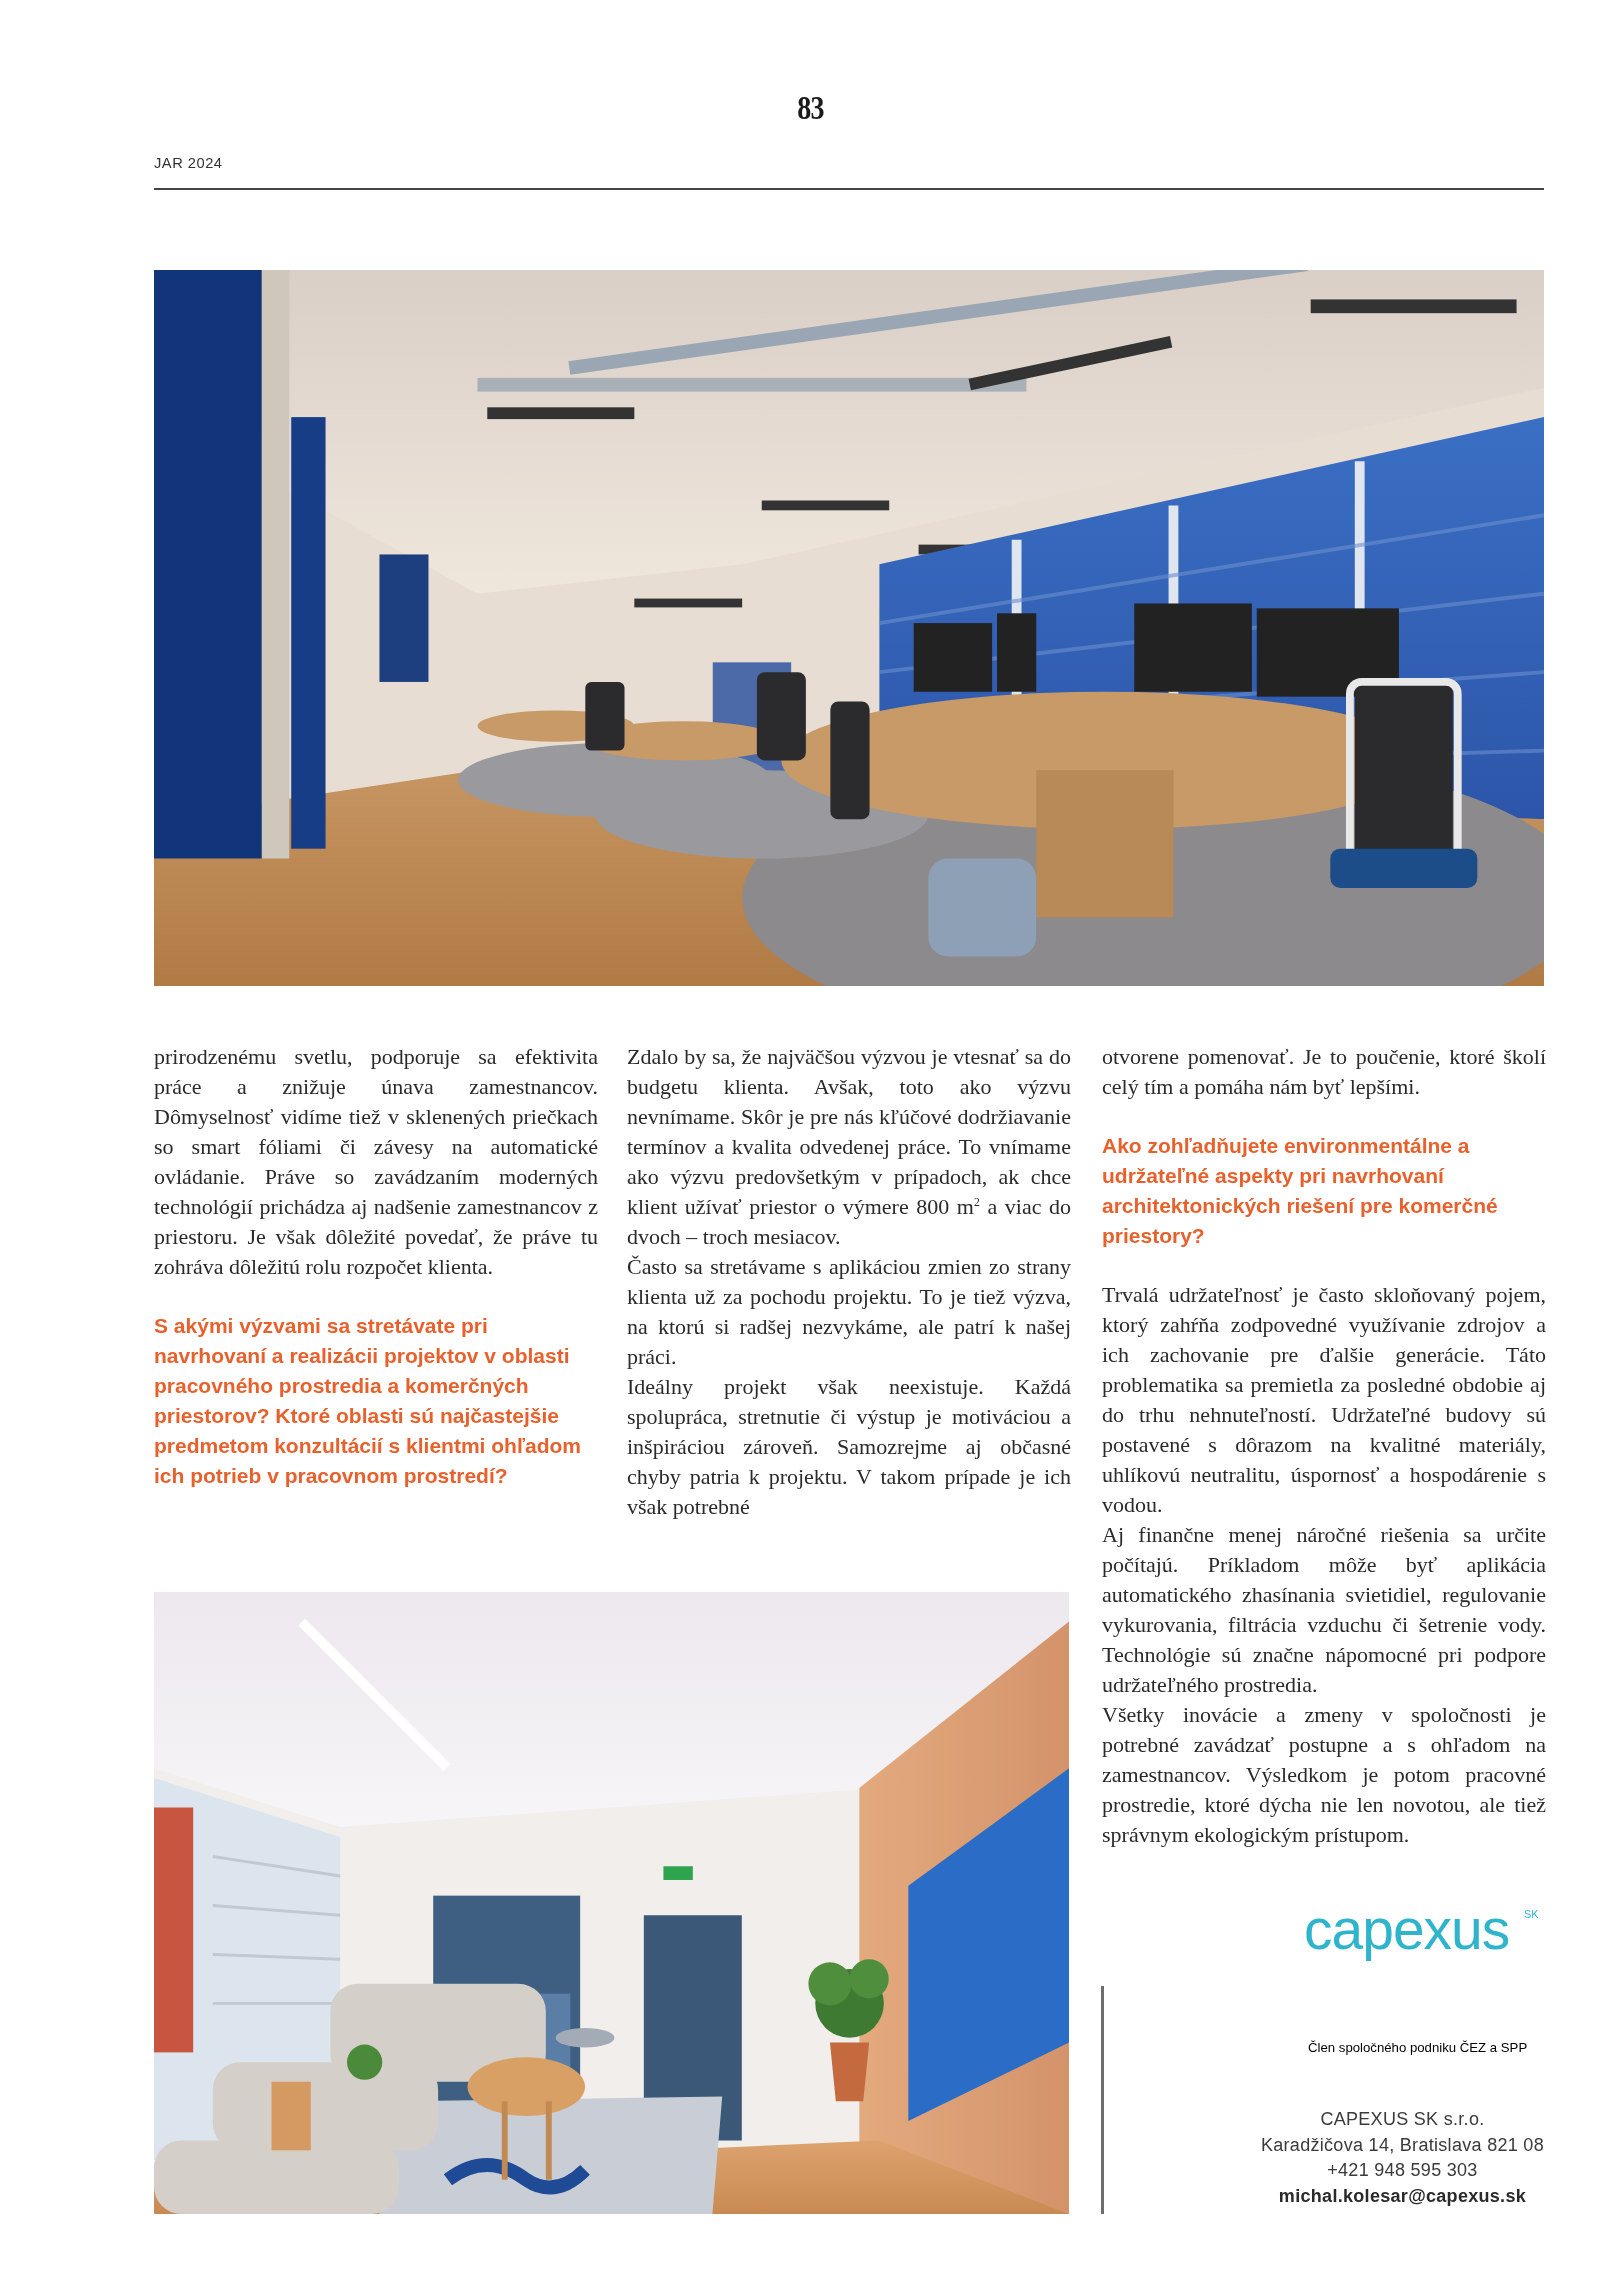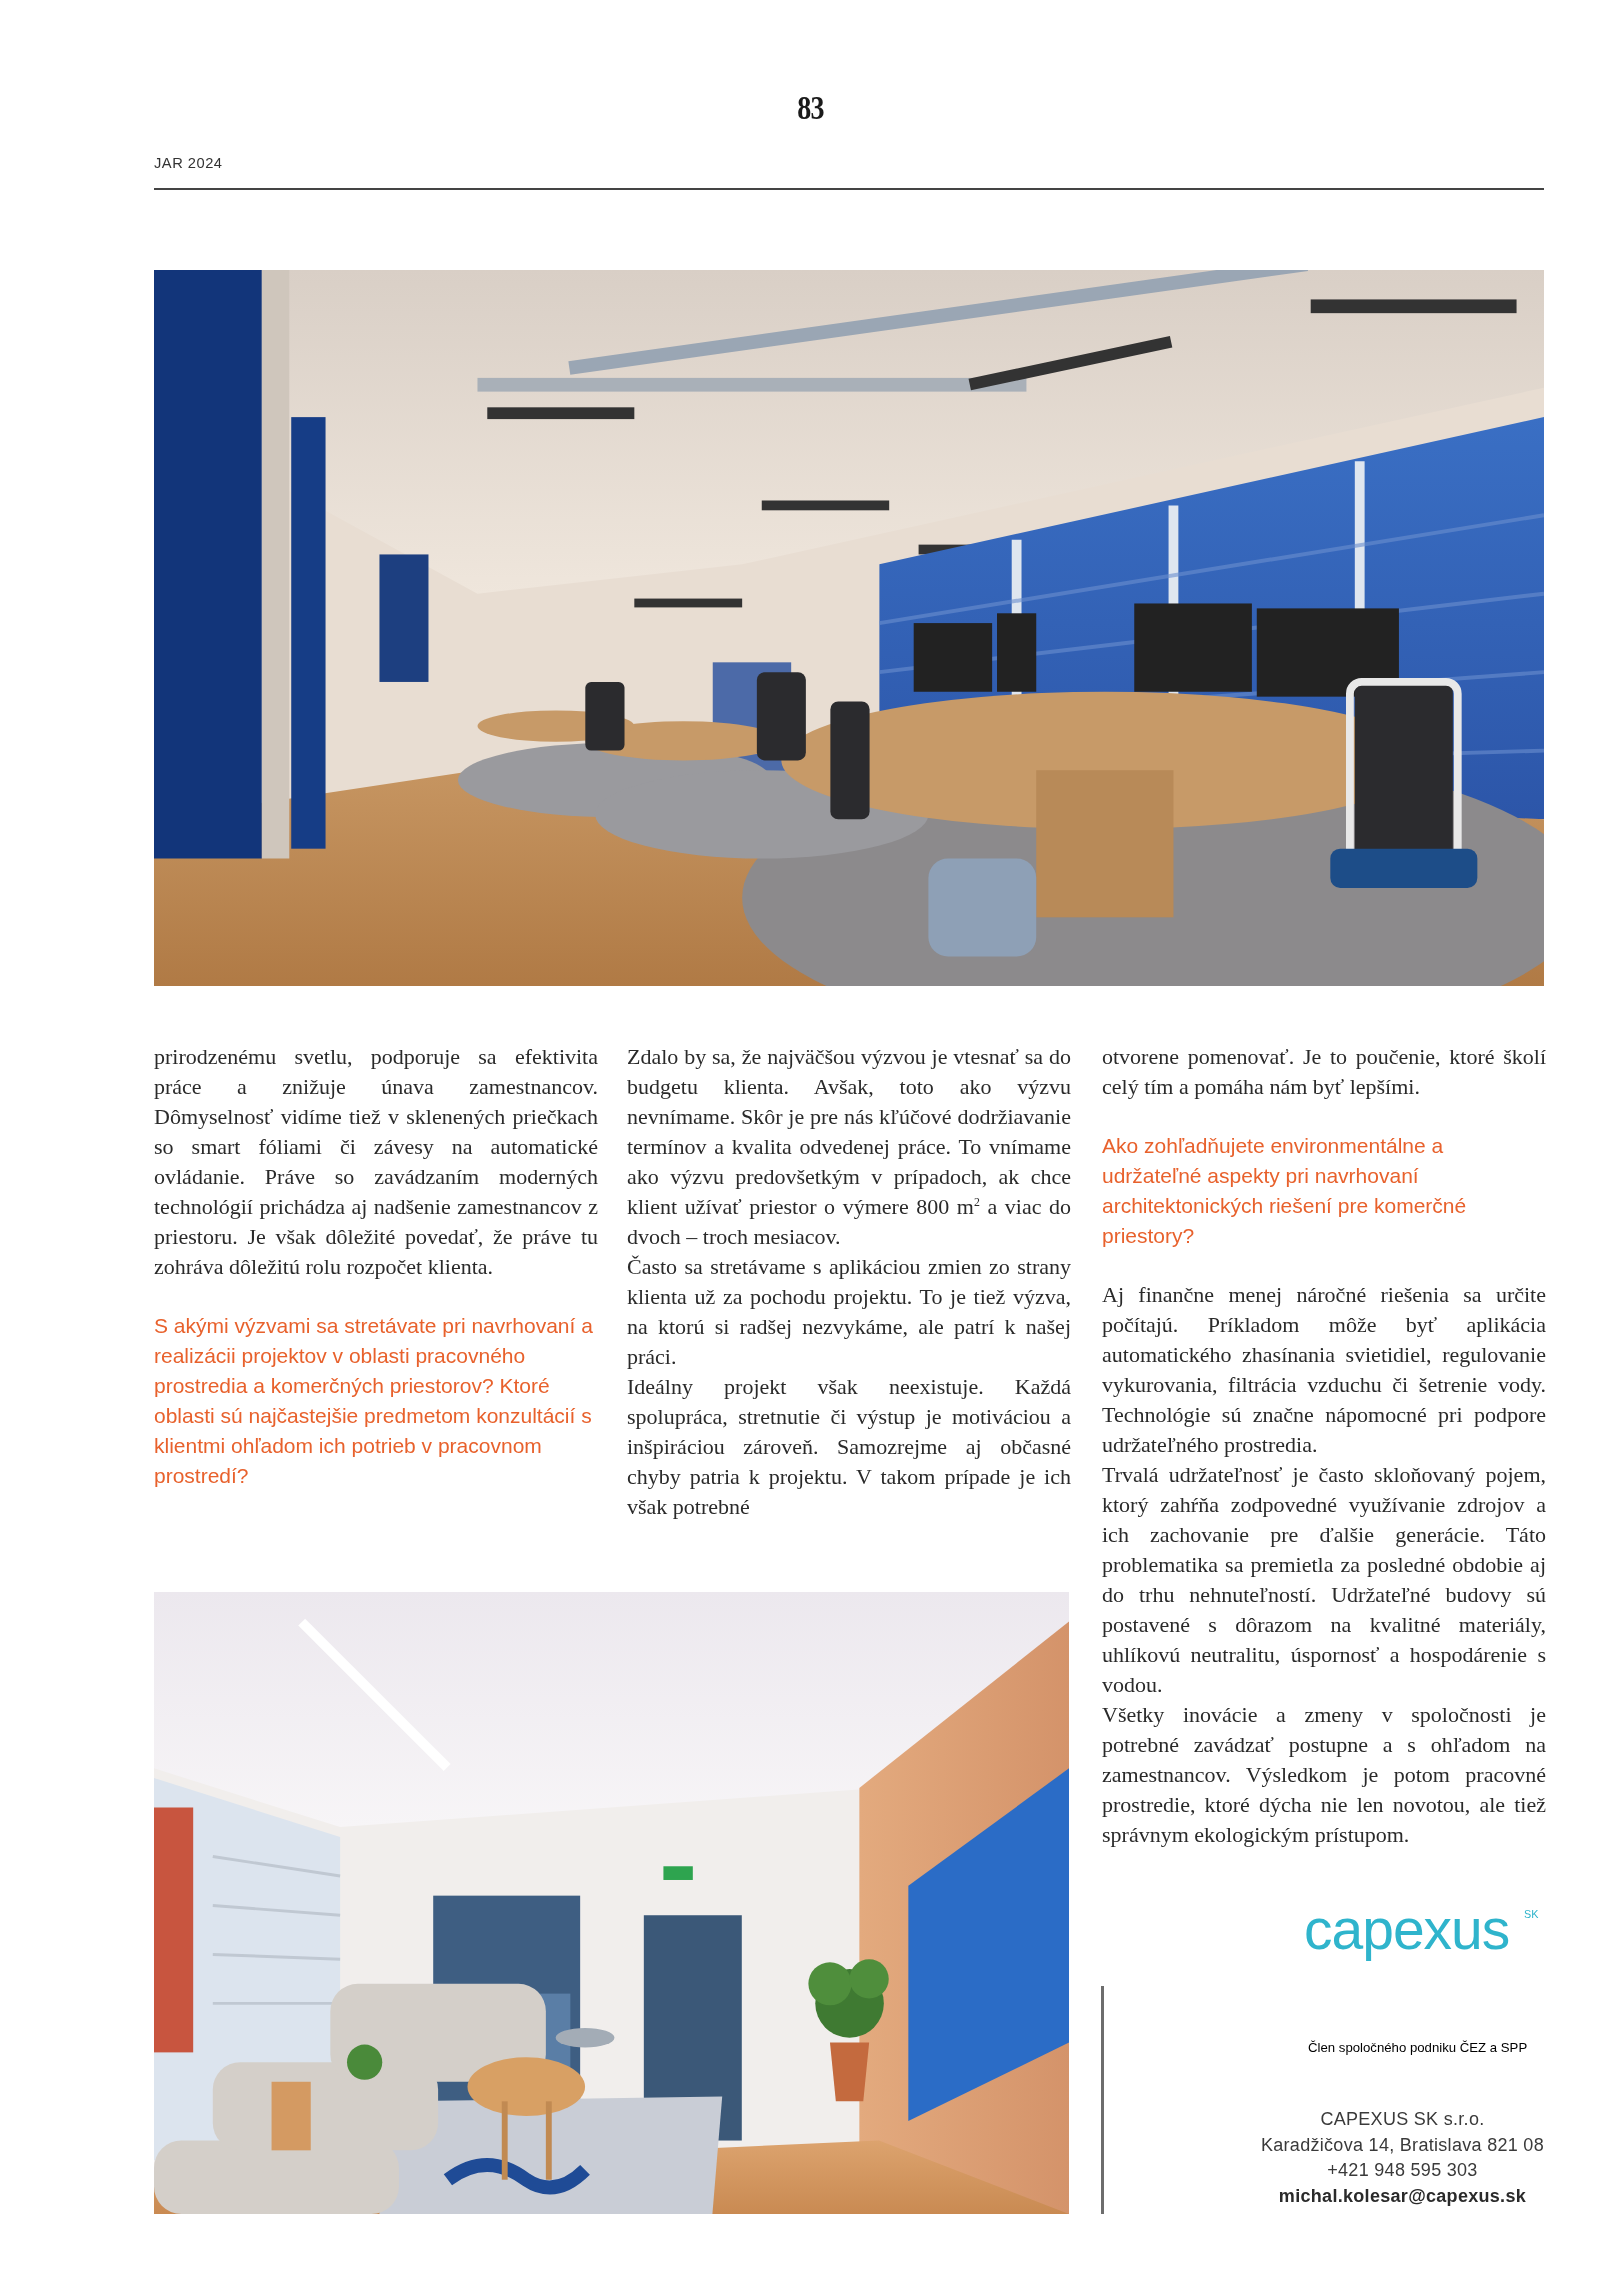--- a/index.html
+++ b/index.html
@@ -21,21 +21,21 @@
     .photo svg { display: block; width: 100%; height: 100%; }
 
     .col { position: absolute; width: 444px;
       font-family: "Liberation Serif", serif; font-size: 22px; line-height: 30px;
       color: #2a2a2a; text-align: justify; hyphens: manual; }
     .col p { margin: 0; }
     .col-1 { left: 154px; top: 1042px; }
     .col-2 { left: 627px; top: 1042px; }
     .col-3 { left: 1102px; top: 1042px; }
     .question {
-      font-family: "Liberation Sans", sans-serif; font-weight: normal; color: #e8612c;
+      font-family: "Liberation Sans", sans-serif; font-weight: bold; color: #e8612c;
       font-size: 21px; line-height: 30px; text-align: left; margin: 0;
     }
     .col-1 .question { margin-top: 29px; }
     .col-3 .question { margin-top: 29px; margin-bottom: 29px; }
     sup { font-size: 11.8px; line-height: 0; vertical-align: super; }
 
     .divider { position: absolute; left: 1101px; top: 1986px; width: 2.9px; height: 228px; background: #6d6d6d; }
     .logo { position: absolute; left: 1304px; top: 1902px; width: 240px; height: 59px; }
     .logo-word {
       font-family: "Liberation Sans", sans-serif; font-size: 57px; color: #2fb4cc;
@@ -130,22 +130,22 @@
 
 <div class="col col-2">
   <p><span>Zdalo by sa, že najväčšou výzvou je vtesnať sa do budgetu klienta. Avšak, toto ako výzvu nevnímame. Skôr je pre nás kľúčové dodržiavanie termínov a kvalita odvedenej práce. To vnímame ako výzvu predovšetkým v prípadoch, ak chce klient užívať priestor o výmere 800 m</span><sup>2</sup><span> a viac do dvoch – troch mesiacov.</span></p>
   <p>Často sa stretávame s aplikáciou zmien zo strany klienta už za pochodu projektu. To je tiež výzva, na ktorú si radšej nezvykáme, ale patrí k našej práci.</p>
   <p>Ideálny projekt však neexistuje. Každá spolupráca, stretnutie či výstup je motiváciou a inšpiráciou zároveň. Samozrejme aj občasné chyby patria k projektu. V takom prípade je ich však potrebné</p>
 </div>
 
 <div class="col col-3">
   <p>otvorene pomenovať. Je to poučenie, ktoré školí celý tím a pomáha nám byť lepšími.</p>
   <p class="question">Ako zohľadňujete environmentálne a udržateľné aspekty pri navrhovaní architektonických riešení pre komerčné priestory?</p>
+  <p>Trvalá udržateľnosť je často skloňovaný pojem, ktorý zahŕňa zodpovedné využívanie zdrojov a ich zachovanie pre ďalšie generácie. Táto problematika sa premietla za posledné obdobie aj do trhu nehnuteľností. Udržateľné budovy sú postavené s dôrazom na kvalitné materiály, uhlíkovú neutralitu, úspornosť a hospodárenie s vodou.</p>
   <p>Aj finančne menej náročné riešenia sa určite počítajú. Príkladom môže byť aplikácia automatického zhasínania svietidiel, regulovanie vykurovania, filtrácia vzduchu či šetrenie vody. Technológie sú značne nápomocné pri podpore udržateľného prostredia.</p>
-  <p>Trvalá udržateľnosť je často skloňovaný pojem, ktorý zahŕňa zodpovedné využívanie zdrojov a ich zachovanie pre ďalšie generácie. Táto problematika sa premietla za posledné obdobie aj do trhu nehnuteľností. Udržateľné budovy sú postavené s dôrazom na kvalitné materiály, uhlíkovú neutralitu, úspornosť a hospodárenie s vodou.</p>
   <p>Všetky inovácie a zmeny v spoločnosti je potrebné zavádzať postupne a s ohľadom na zamestnancov. Výsledkom je potom pracovné prostredie, ktoré dýcha nie len novotou, ale tiež správnym ekologickým prístupom.</p>
 </div>
 
 <div class="photo photo-2">
   <svg viewBox="0 0 934 635" preserveAspectRatio="none">
     <defs>
       <linearGradient id="ceil2" x1="0" y1="0" x2="0" y2="1">
         <stop offset="0" stop-color="#ece8ee"></stop>
           <stop offset="1" stop-color="#f7f5f7"></stop>
       </linearGradient>

